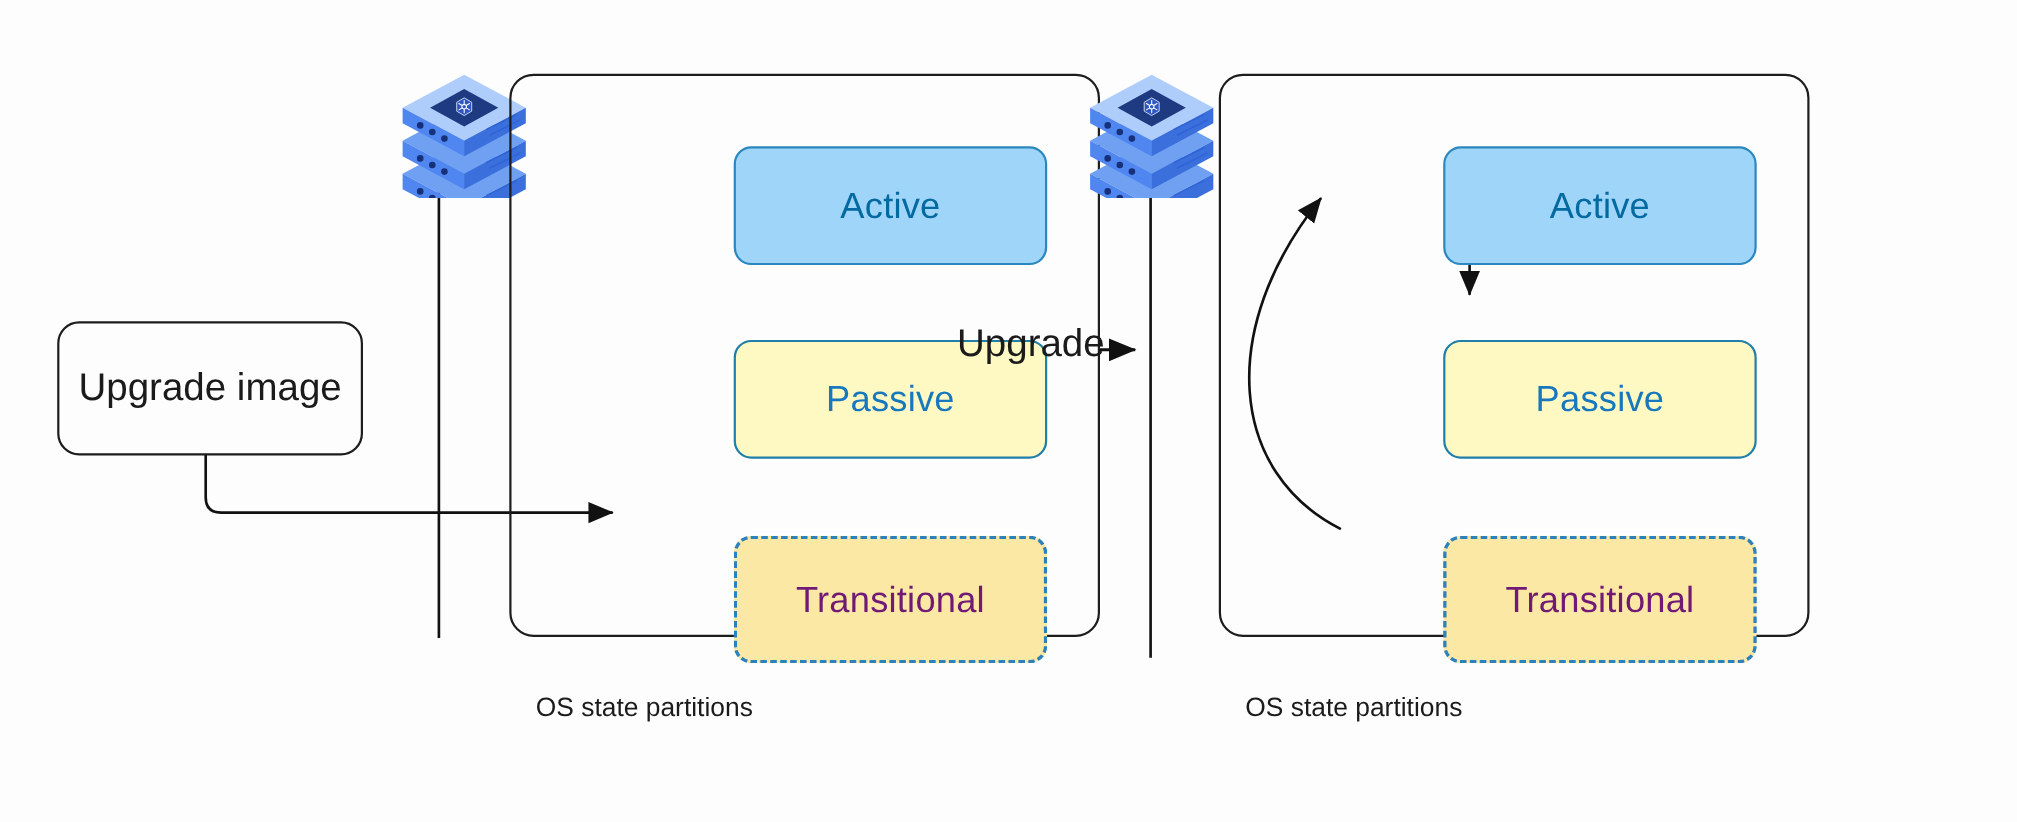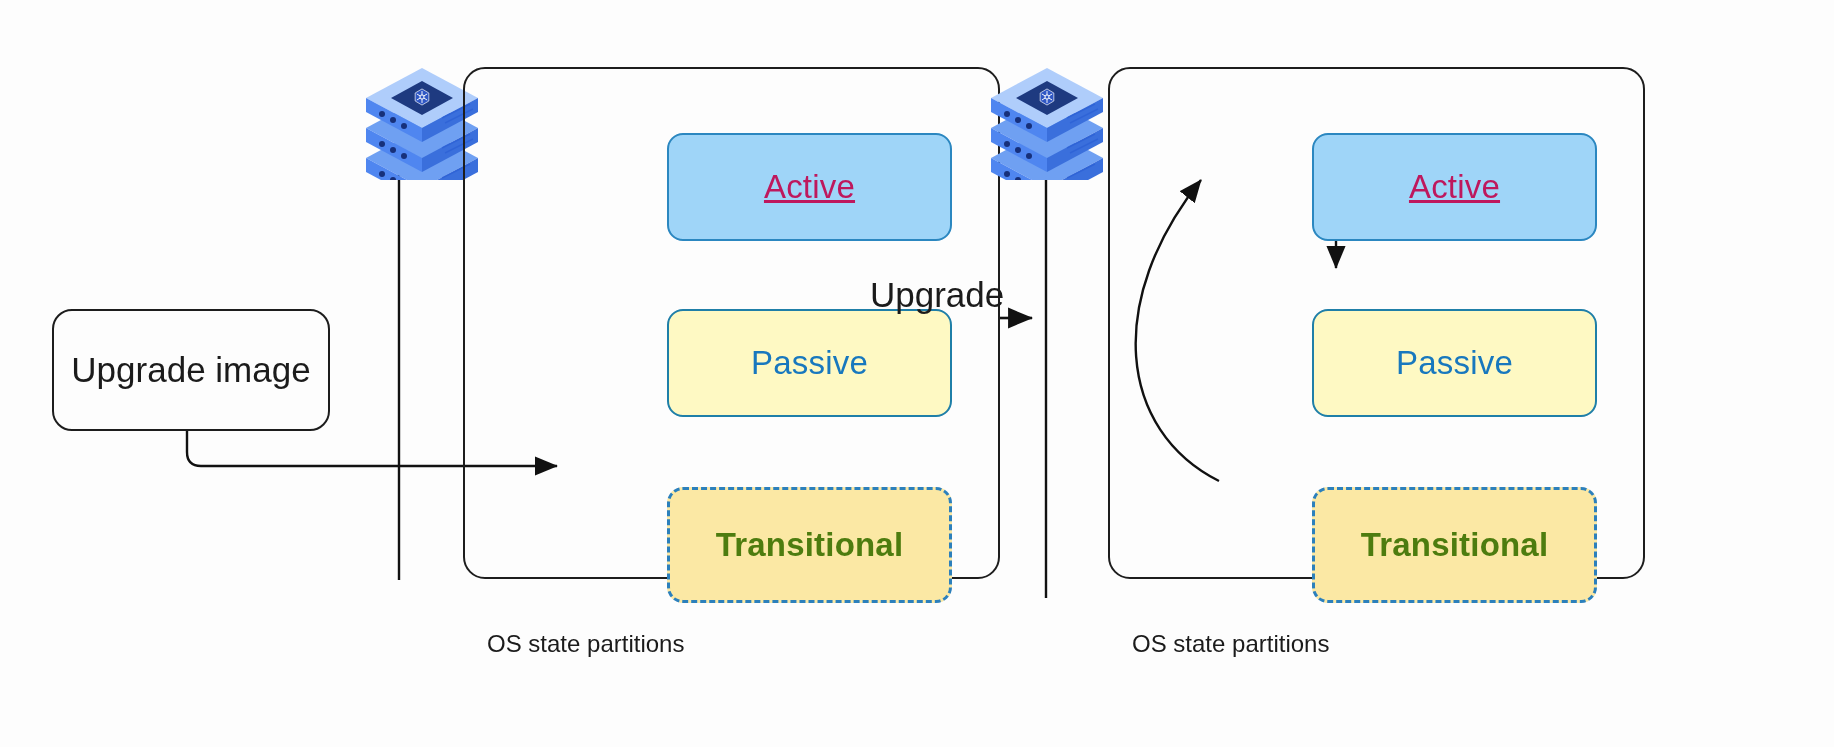--- a/index.html
+++ b/index.html
@@ -34,33 +34,31 @@
     display: flex;
     align-items: center;
     justify-content: center;
     border-radius: 16px;
     font-size: 33px;
     letter-spacing: 0.2px;
   }
   .state-box.active {
     background: #9FD5F8;
     border: 2.5px solid #2B87C0;
-    color: #be185d;
-    text-decoration: underline;
+    color: #0369a1;
   }
   .state-box.passive {
     background: #fef9c3;
     border: 2.5px solid #1F7FA8;
     color: #1878BE;
   }
   .state-box.transitional {
     background: #FBE8A4;
     border: 3px dashed #2C80BC;
-    color: #4d7c0f;
-    font-weight: bold;
+    color: #701a75;
   }
 
   
   .partition-panel {
     position: absolute;
     box-sizing: border-box;
     border: 2.2px solid #1d1d1d;
     border-radius: 22px;
     background: transparent;
   }
@@ -217,25 +215,25 @@
   </div>
 
   <div class="state-box passive" style="left:667px; top:309px; width:285px; height:108px;">
     <span>Passive</span>
   </div>
 
   <div class="state-box transitional" style="left:667px; top:487px; width:285px; height:116px;">
     <span>Transitional</span>
   </div>
 
-  <div class="plain-box" style="left:52px; top:309px; width:278px; height:122px;">
+  <div class="plain-box" style="left:52px; top:292px; width:278px; height:122px;">
     <span>Upgrade image</span>
   </div>
 
-  <div class="transition-label" style="left:870px; top:274px; width:132px;">
+  <div class="transition-label" style="left:870px; top:292px; width:132px;">
     <div>Upgrade</div>
   </div>
 
   <div class="server-icon" style="left:985px; top:40px;">
     <svg viewBox="0 0 124 140" width="124" height="140" xmlns="http://www.w3.org/2000/svg">
       <g>
         <path d="M6,118 L62,88 L118,118 L62,148 Z" fill="#6FA0F2"></path>
         <path d="M6,118 L6,132 L62,162 L62,148 Z" fill="#4F86F0"></path>
         <path d="M118,118 L118,132 L62,162 L62,148 Z" fill="#3A6FDC"></path>
       </g>

